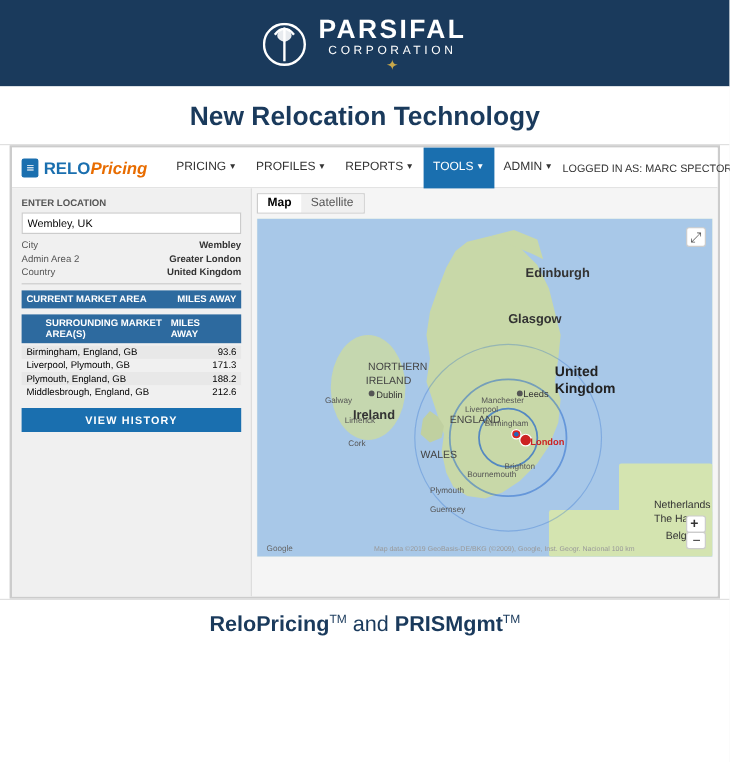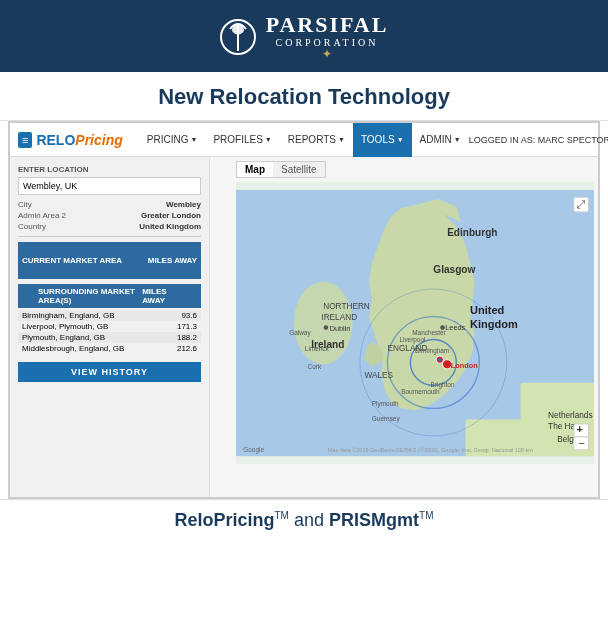--- a/index.html
+++ b/index.html
@@ -12,21 +12,20 @@
     }
 
     
     .top-header {
       background: #1a3a5c;
       display: flex;
       align-items: center;
       justify-content: center;
       padding: 12px 0 10px;
       height: 72px;
-      font-family: Liberation Serif, serif;
     }
     .logo-container {
       display: flex;
       align-items: center;
       gap: 10px;
     }
     .logo-icon {
       width: 36px;
       height: 36px;
     }
@@ -136,21 +135,20 @@
       font-size: 9px;
       color: #333;
       white-space: nowrap;
     }
 
     
     .main-content {
       display: flex;
       background: #f5f5f5;
       height: 340px;
-      gap: 22px;
     }
 
     
     .left-panel {
       width: 200px;
       min-width: 200px;
       background: #f0f0f0;
       padding: 8px;
       font-size: 9px;
       border-right: 1px solid #ddd;
@@ -186,21 +184,21 @@
       font-weight: bold;
     }
     .divider { border-top: 1px solid #ccc; margin: 5px 0; }
     .table-header {
       display: flex;
       justify-content: space-between;
       background: #2d6a9f;
       color: #fff;
       font-size: 8px;
       font-weight: bold;
-      padding: 14px 4px;
+      padding: 3px 4px;
       margin-bottom: 2px;
     }
     .table-row-data {
       display: flex;
       justify-content: space-between;
       padding: 1px 4px;
       font-size: 8px;
     }
     .table-row-data:nth-child(odd) { background: #e8e8e8; }
     .surrounding-header {

